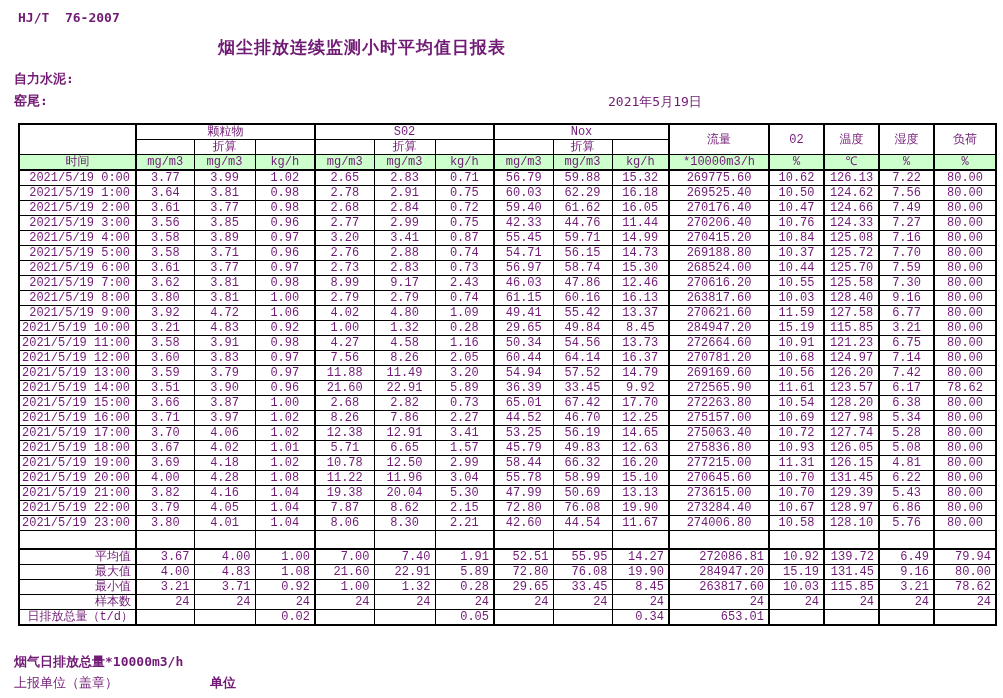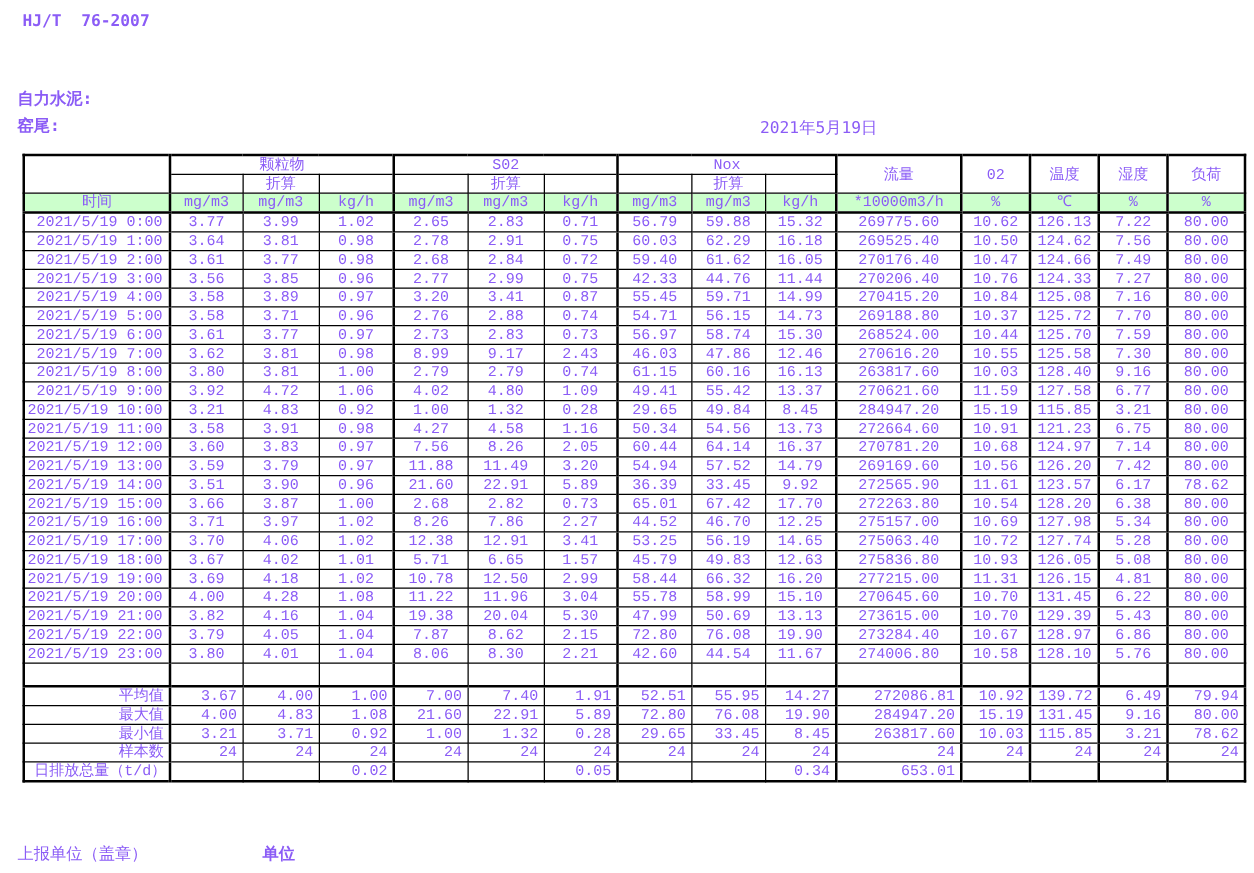--- a/index.html
+++ b/index.html
@@ -1,21 +1,21 @@
 <!DOCTYPE html>
 <html><head>
 <meta charset="utf-8">
 <style>
   html,body{margin:0;padding:0;background:#fff;}
   .page{
     position:relative;
     width:1003px;height:698px;
     background:#ffffff;
     font-family:"DejaVu Sans Mono","DejaVu Sans",monospace;
-    color:#8b5cf6;
+    color:#701a75;
     overflow:hidden;
   }
   .std{position:absolute;left:18px;top:10px;font-weight:bold;font-size:13px;white-space:pre;}
   .title{position:absolute;left:218px;top:36px;font-weight:bold;font-size:17px;letter-spacing:1px;}
   .company{position:absolute;left:14px;top:70px;font-weight:bold;font-size:13px;}
   .location{position:absolute;left:14px;top:92px;font-weight:bold;font-size:13px;}
   .rdate{position:absolute;left:608px;top:93px;font-size:13px;}
   table.t{
     position:absolute;left:18px;top:123px;
     border-collapse:collapse;table-layout:fixed;
@@ -41,20 +41,21 @@
   .foot1{position:absolute;left:14px;top:653px;font-weight:bold;font-size:13px;}
   .foot2{position:absolute;left:14px;top:674px;font-weight:normal;font-size:13px;}
   .foot3{position:absolute;left:210px;top:674px;font-weight:bold;font-size:13px;}
 </style>
 </head>
 <body>
 
 <div class="page">
 
   <div class="std">HJ/T  76-2007</div>
+  <div class="title">烟尘排放连续监测小时平均值日报表</div>
   <div class="company">自力水泥:</div>
   <div class="location">窑尾:</div>
   <div class="rdate">2021年5月19日</div>
 
   <table class="t">
     <colgroup>
       <col style="width:107px">
       <col style="width:58px">
         <col style="width:61px">
         <col style="width:60px">
@@ -620,16 +621,17 @@
           <td class="sum-val">0.34</td>
           <td class="sum-val gb">653.01</td>
           <td class="sum-val gb"></td>
           <td class="sum-val gb"></td>
           <td class="sum-val gb"></td>
           <td class="sum-val gb"></td>
         </tr>
       </tbody>
   </table>
 
+  <div class="foot1">烟气日排放总量*10000m3/h</div>
   <div class="foot2">上报单位（盖章）</div>
   <div class="foot3">单位</div>
 
 </div>
 
 </body></html>

